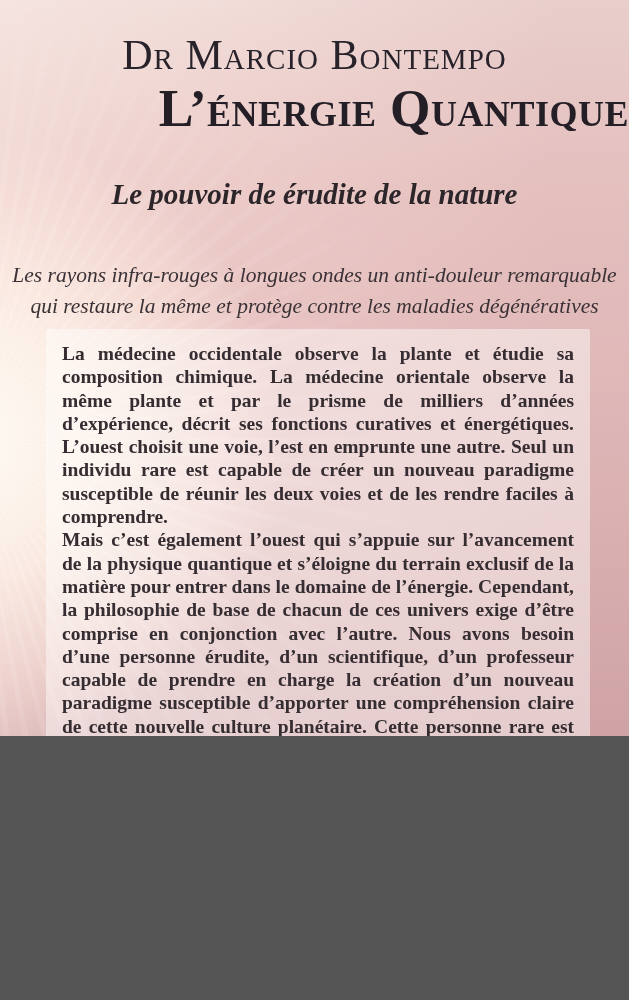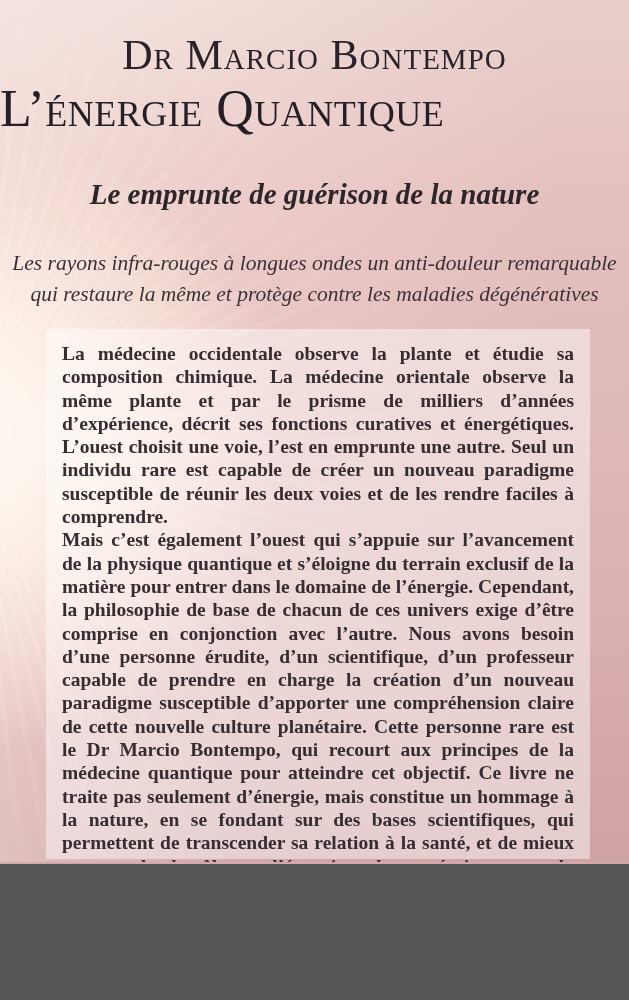--- a/index.html
+++ b/index.html
@@ -1,46 +1,46 @@
 <!DOCTYPE html>
 <html><head>
 <meta charset="utf-8">
 <style>
   html,body{margin:0;padding:0;background:#555;}
   .page{
-    position:relative;width:629px;height:864px;overflow:hidden;
+    position:relative;width:629px;height:736px;overflow:hidden;
     font-family:"Liberation Serif",serif;
     background:
       radial-gradient(ellipse 430px 400px at -45px 440px, rgba(255,253,247,0.98), rgba(255,244,233,0.8) 34%, rgba(252,231,220,0.42) 62%, rgba(250,228,218,0) 78%),
       linear-gradient(to right, rgba(255,246,240,0.30), rgba(255,255,255,0) 38%, rgba(186,134,139,0.16) 88%),
       linear-gradient(to bottom, #f1dcd8 0%, #eccbc8 24%, #e7c2c1 50%, #deb4b4 78%, #d3a8aa 100%);
   }
   .rays{
     position:absolute;inset:0;pointer-events:none;opacity:.5;
     background:repeating-conic-gradient(from 230deg at -30px 440px, rgba(255,255,255,0.32) 0deg 1.1deg, rgba(255,255,255,0) 1.1deg 3.6deg);
     -webkit-mask-image:radial-gradient(circle 640px at -30px 440px, #000 0%, rgba(0,0,0,0.55) 45%, transparent 75%);
             mask-image:radial-gradient(circle 640px at -30px 440px, #000 0%, rgba(0,0,0,0.55) 45%, transparent 75%);
   }
   
   .author{
     position:absolute;top:32px;left:0;width:100%;text-align:center;
     font-variant:small-caps;font-size:42px;line-height:46px;letter-spacing:1px;
     color:#28222a;font-weight:500;
   }
   .title{
-    position:absolute;top:76px;left:0;width:100%;text-align:left;
+    position:absolute;top:76px;left:0;width:100%;text-align:right;
     font-variant:small-caps;font-size:52px;line-height:66px;letter-spacing:.5px;
-    color:#241f26;font-weight:400;
+    color:#241f26;font-weight:700;
   }
   .subtitle{
     position:absolute;top:176px;left:0;width:100%;text-align:center;
     font-style:italic;font-weight:600;font-size:29px;line-height:36px;color:#2c2529;
   }
   .tagline{
-    position:absolute;top:248px;left:0;width:100%;text-align:center;
+    position:absolute;top:260px;left:0;width:100%;text-align:center;
     font-style:italic;font-weight:500;font-size:21.5px;line-height:31px;color:#3a3136;
   }
   
   .panel{
     position:absolute;left:46px;top:329px;width:544px;height:530px;
     background:rgba(255,255,255,0.45);border-radius:2px;
     box-sizing:border-box;padding:13px 16px 0 16px;
   }
   .panel p{
     margin:0;text-align:justify;
@@ -125,21 +125,21 @@
   .bc-digits .d2{position:absolute;left:96px;width:56px;top:0;text-align:center;letter-spacing:1px;}
 </style>
 </head>
 <body>
 
 <div class="page">
   <div class="rays"></div>
 
   <div class="author">Dr Marcio Bontempo</div>
   <div class="title">L’énergie Quantique</div>
-  <div class="subtitle">Le emprunte de guérison de la nature</div>
+  <div class="subtitle">Le pouvoir de érudite de la nature</div>
 
   <div class="tagline">
     <div>Les rayons infra-rouges à longues ondes un anti-douleur remarquable</div>
     <div>qui restaure la même et protège contre les maladies dégénératives</div>
   </div>
 
   <div class="panel">
     <p>La médecine occidentale observe la plante et étudie sa composition chimique. La médecine orientale observe la même plante et par le prisme de milliers d’années d’expérience, décrit ses fonctions curatives et énergétiques. L’ouest choisit une voie, l’est en emprunte une autre. Seul un individu rare est capable de créer un nouveau paradigme susceptible de réunir les deux voies et de les rendre faciles à comprendre.</p>
     <p>Mais c’est également l’ouest qui s’appuie sur l’avancement de la physique quantique et s’éloigne du terrain exclusif de la matière pour entrer dans le domaine de l’énergie. Cependant, la philosophie de base de chacun de ces univers exige d’être comprise en conjonction avec l’autre. Nous avons besoin d’une personne érudite, d’un scientifique, d’un professeur capable de prendre en charge la création d’un nouveau paradigme susceptible d’apporter une compréhension claire de cette nouvelle culture planétaire. Cette personne rare est le Dr Marcio Bontempo, qui recourt aux principes de la médecine quantique pour atteindre cet objectif. Ce livre ne traite pas seulement d’énergie, mais constitue un hommage à la nature, en se fondant sur des bases scientifiques, qui permettent de transcender sa relation à la santé, et de mieux comprendre le rôle que l’énergie et la pensée jouent sur la façon dont on peut reprendre sa vie en main. Le Dr Bontempo touche ainsi notre âme. Sa personnalité est unique et son travail remarquable.</p>
   </div>

